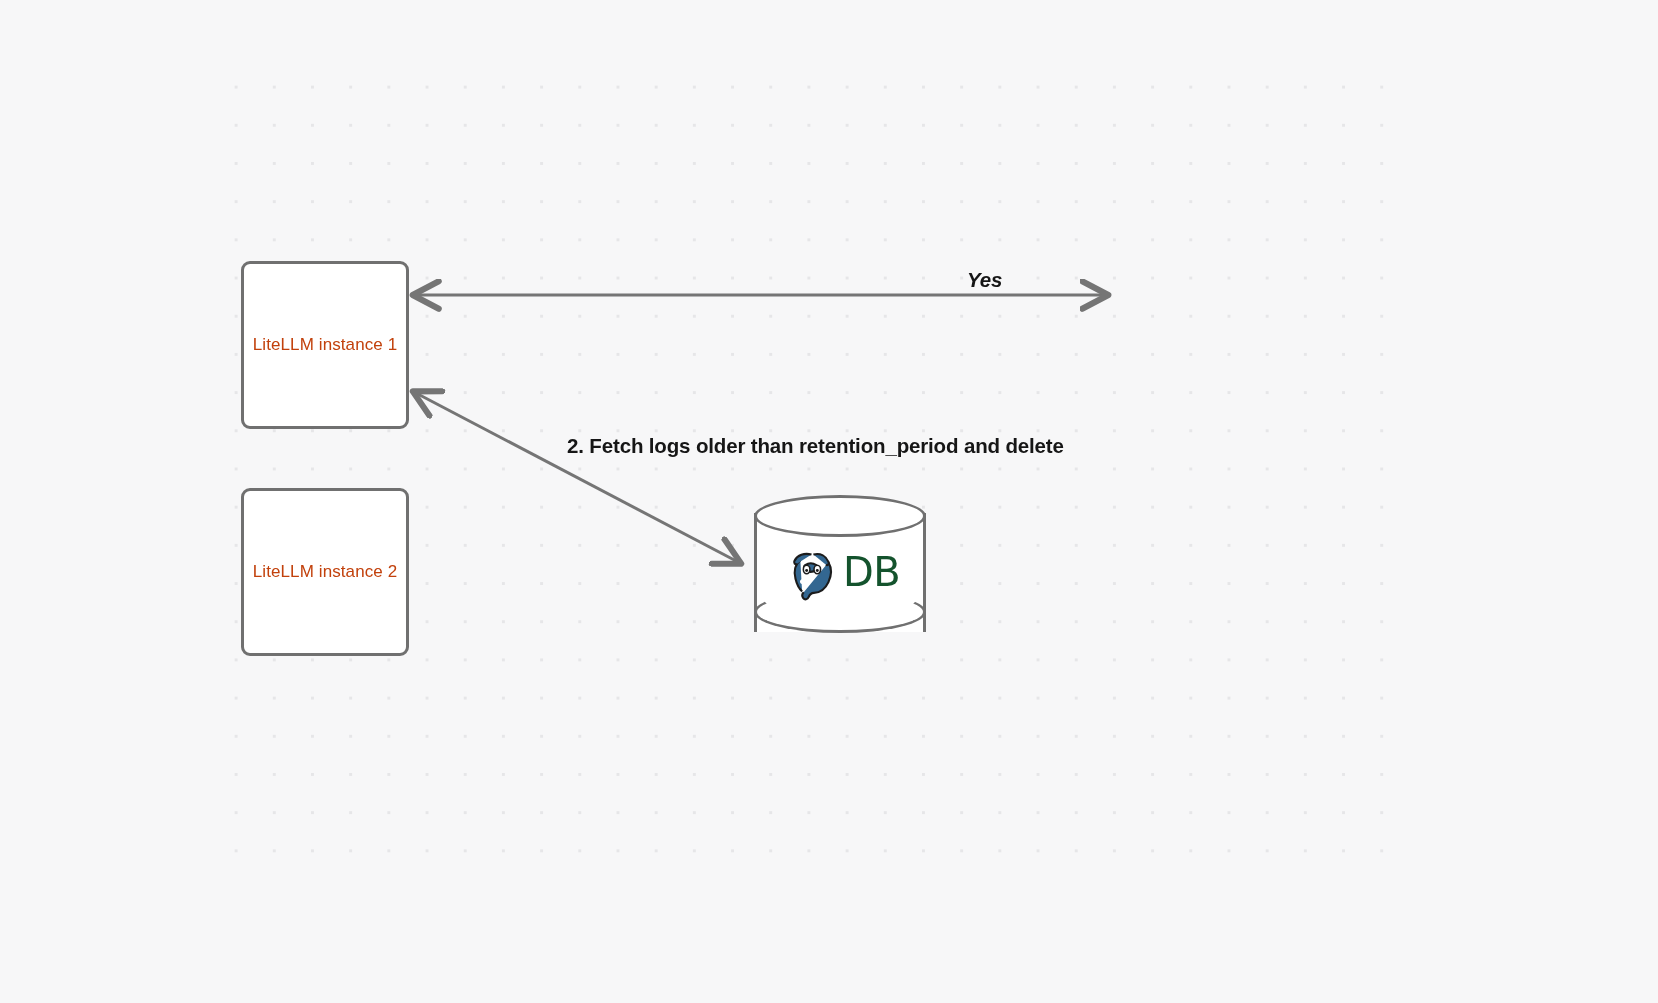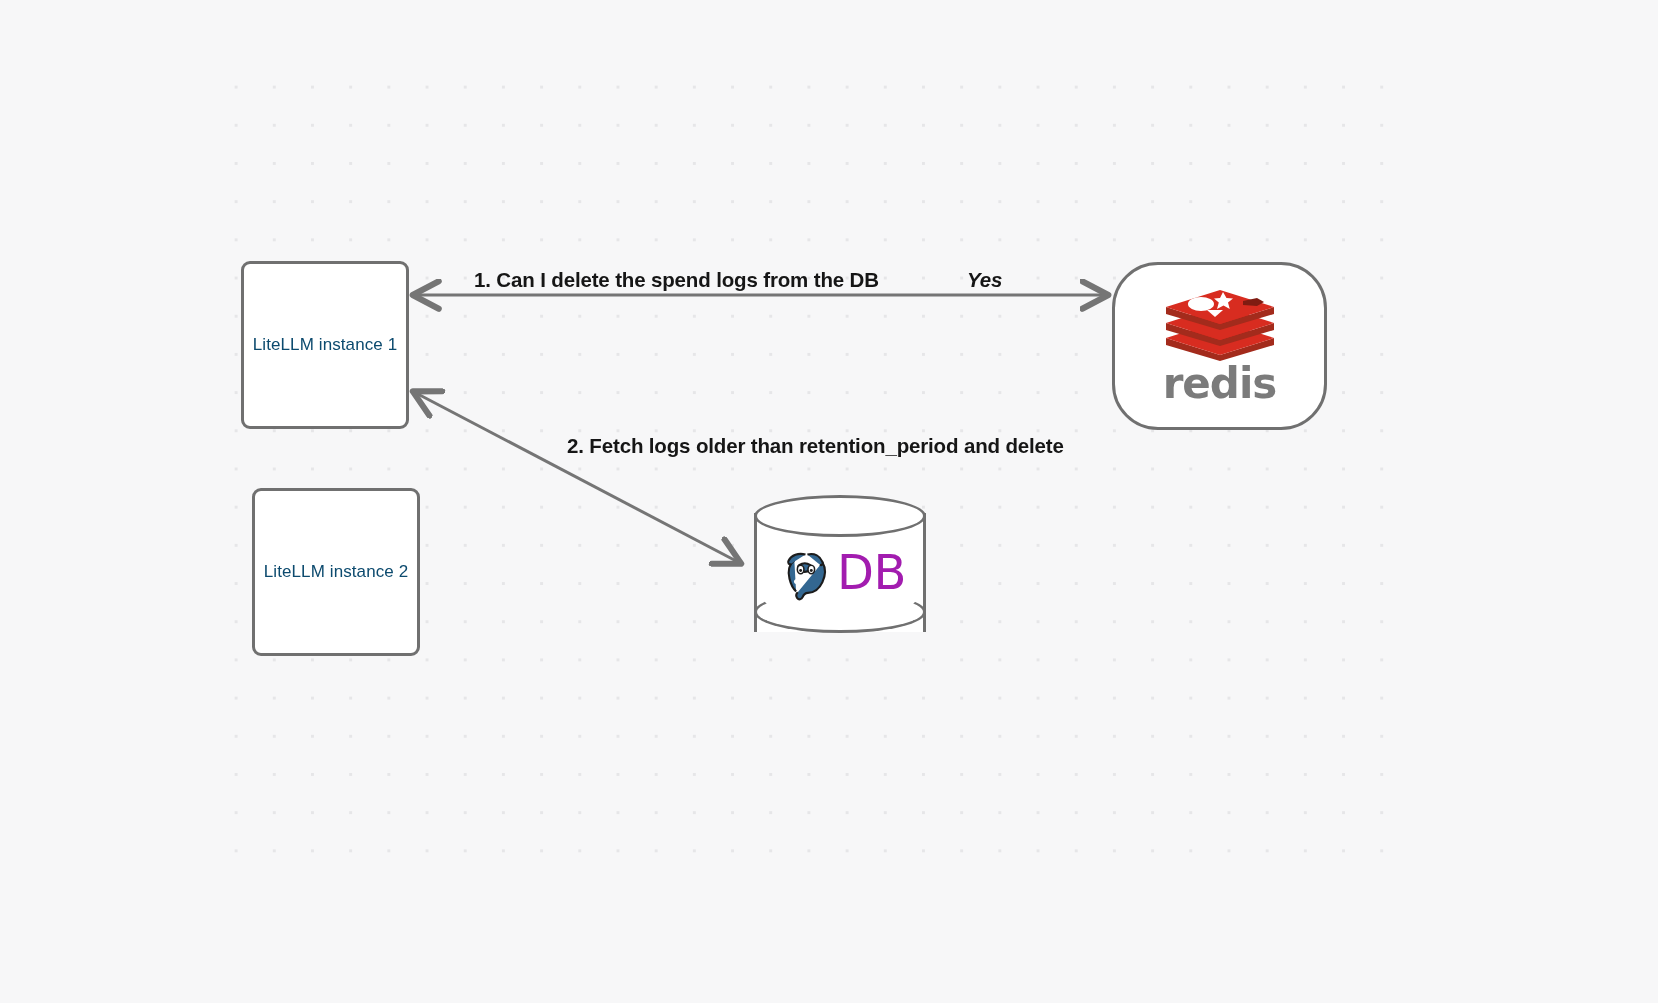--- a/index.html
+++ b/index.html
@@ -34,26 +34,26 @@
     background: #ffffff;
     border: 3px solid #707070;
     border-radius: 9px;
     display: flex;
     align-items: center;
     justify-content: center;
     box-sizing: border-box;
   }
   .node-label {
     font-size: 17px;
-    color: #0c4a6e;
+    color: #c2410c;
     font-family: "Liberation Sans", sans-serif;
     letter-spacing: .1px;
   }
   #box-litellm-1 { left: 241px; top: 261px; width: 168px; height: 168px; }
-  #box-litellm-2 { left: 252px; top: 488px; width: 168px; height: 168px; }
+  #box-litellm-2 { left: 241px; top: 488px; width: 168px; height: 168px; }
   #box-litellm-3 { left: 241px; top: 715px; width: 168px; height: 168px; }
 
   #redis-node {
     position: absolute;
     left: 1112px;
     top: 262px;
     width: 215px;
     height: 168px;
     background: #ffffff;
     border: 3px solid #707070;
@@ -123,22 +123,22 @@
     position: absolute;
     left: 0; top: 42px;
     width: 100%;
     height: 70px;
     display: flex;
     align-items: center;
     justify-content: center;
   }
   #db-text {
     font-family: "DejaVu Sans", sans-serif;
-    font-size: 48px;
-    color: #a21caf;
+    font-size: 40px;
+    color: #14532d;
     letter-spacing: -.5px;
     margin-left: 1px;
   }
 
   .edge-label {
     position: absolute;
     font-family: "Liberation Sans", sans-serif;
     font-weight: bold;
     font-size: 20.5px;
     color: #161616;
@@ -182,41 +182,20 @@
 
   <div class="node-box" id="box-litellm-1">
     <span class="node-label">LiteLLM instance 1</span>
   </div>
 
   <div class="node-box" id="box-litellm-2">
     <span class="node-label">LiteLLM instance 2</span>
   </div>
 
 
-  <div id="redis-node">
-    <div id="redis-logo">
-      <svg width="118" height="78" viewBox="0 0 118 78">
-
-        <path d="M5 55 L59 72 L113 55 L113 62 L59 78 L5 62 Z" fill="#A32B1C"></path>
-        <path d="M5 55 L59 38 L113 55 L59 72 Z" fill="#D82C20"></path>
-
-        <path d="M5 40 L59 57 L113 40 L113 47 L59 63 L5 47 Z" fill="#A32B1C"></path>
-        <path d="M5 40 L59 23 L113 40 L59 57 Z" fill="#D82C20"></path>
-
-        <path d="M5 24 L59 41 L113 24 L113 31 L59 47 L5 31 Z" fill="#A32B1C"></path>
-        <path d="M5 24 L59 7 L113 24 L59 41 Z" fill="#D82C20"></path>
-
-        <ellipse cx="40" cy="21" rx="13" ry="7" fill="#ffffff"></ellipse>
-        <path d="M62 9 L65.5 15 L72 15.5 L67 19.5 L68.8 26 L62.5 22.6 L56 26 L57.8 19.5 L53 15.5 L59 15 Z" fill="#ffffff"></path>
-        <path d="M46 27 L62 27 L54 34 Z" fill="#ffffff"></path>
-        <path d="M82 18 L96 15 L103 19 L96 23 L82 22 Z" fill="#7F1C12"></path>
-      </svg>
-      <div id="redis-wordmark">redis</div>
-    </div>
-  </div>
 
   <div id="db-node">
     <div id="db-body"></div>
     <div id="db-bottom"></div>
     <div id="db-top"></div>
     <div id="db-content">
       <svg width="62" height="62" viewBox="0 0 64 64">
         <g stroke="#ffffff" stroke-width="5.5" stroke-linejoin="round" stroke-linecap="round" fill="none">
           <path d="M49 20 c4 6 4 14 1 21 c-3 7 -9 12 -16 12 c-3 0 -5 2 -6 5 c-1 3 -4 4 -6 2"></path>
           <path d="M20 18 c-6 4 -8 12 -6 20 c1 6 4 12 8 15"></path>
@@ -237,17 +216,16 @@
         <g fill="#1c1c1c">
           <circle cx="27.5" cy="30.5" r="1.5"></circle>
           <circle cx="38.5" cy="30.5" r="1.5"></circle>
         </g>
         <path d="M31 36 c-2 4 -4 6 -7 7 c-2 0.6 -3 -1 -1.5 -2.2" fill="none" stroke="#ffffff" stroke-width="2.4" stroke-linecap="round"></path>
       </svg>
       <span id="db-text">DB</span>
     </div>
   </div>
 
-  <div class="edge-label" id="label-step-1">1.  Can I delete the spend logs from the DB</div>
   <div class="edge-label" id="label-yes">Yes</div>
   <div class="edge-label" id="label-step-2">2.  Fetch logs older than retention_period and delete</div>
 
 </div>
 
 </body></html>

